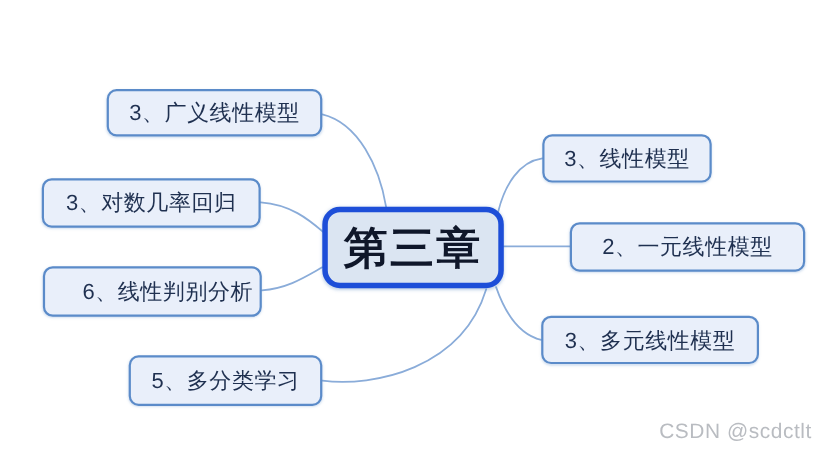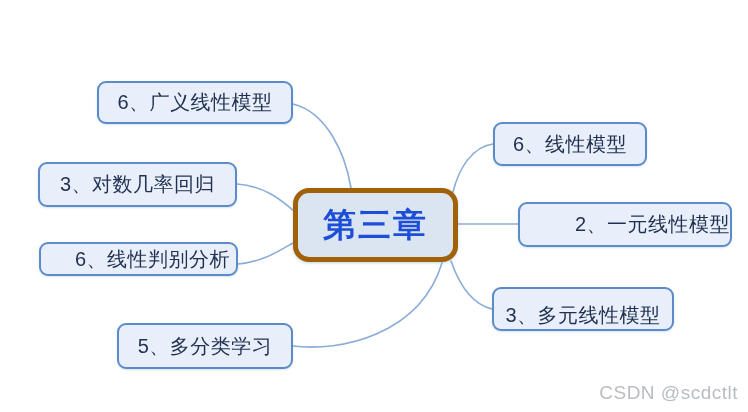--- a/index.html
+++ b/index.html
@@ -36,36 +36,36 @@
     border-radius: 9px;
     color: #1f3050;
     font-size: 20px;
     letter-spacing: 0.5px;
     white-space: nowrap;
     box-shadow: 0 1px 2px rgba(91,139,201,0.25);
     cursor: default;
   }
   .node.root {
     background: #dbe5f2;
-    border: 5px solid #a16207;
+    border: 5px solid #1d4ed8;
     border-radius: 16px;
-    color: #1d4ed8;
-    font-size: 33px;
+    color: #0f172a;
+    font-size: 40px;
     font-weight: bold;
     letter-spacing: 2px;
     box-shadow: 0 1px 3px rgba(74,126,187,0.35);
   }
   
   .n-root { left: 293px; top: 188px; width: 165px; height: 74px; }
   .n-1 { left: 493px; top: 122px; width: 154px; height: 44px; }
-  .n-2 { left: 518px; top: 202px; width: 214px; height: 45px; justify-content: flex-end; }
-  .n-3 { left: 492px; top: 287px; width: 182px; height: 44px; align-items: flex-end; }
+  .n-2 { left: 518px; top: 202px; width: 214px; height: 45px; }
+  .n-3 { left: 492px; top: 287px; width: 198px; height: 44px; }
   .n-4 { left: 97px;  top: 81px;  width: 196px; height: 43px; }
   .n-5 { left: 38px;  top: 162px; width: 199px; height: 45px; }
-  .n-6 { left: 39px;  top: 242px; width: 199px; height: 34px; padding-left: 28px; }
+  .n-6 { left: 39px;  top: 242px; width: 199px; height: 46px; padding-left: 28px; }
   .n-7 { left: 117px; top: 323px; width: 176px; height: 46px; }
   .watermark {
     position: absolute;
     right: 10px;
     bottom: 8px;
     color: #b9bcc1;
     font-size: 19px;
     letter-spacing: 0.5px;
   }
 </style>
@@ -82,33 +82,33 @@
     <path d="M 237 184 C 264 186, 280 199, 294 211"></path>
     <path d="M 238 264 C 262 262, 277 252, 293 243"></path>
     <path d="M 293 346 C 340 352, 420 335, 442 263"></path>
   </svg>
 
   <div class="node root n-root">
     <span>第三章</span>
   </div>
 
   <div class="node n-1">
-    <span>6、线性模型</span>
+    <span>3、线性模型</span>
   </div>
 
   <div class="node n-2">
     <span>2、一元线性模型</span>
   </div>
 
   <div class="node n-3">
     <span>3、多元线性模型</span>
   </div>
 
   <div class="node n-4">
-    <span>6、广义线性模型</span>
+    <span>3、广义线性模型</span>
   </div>
 
   <div class="node n-5">
     <span>3、对数几率回归</span>
   </div>
 
   <div class="node n-6">
     <span>6、线性判别分析</span>
   </div>
 

